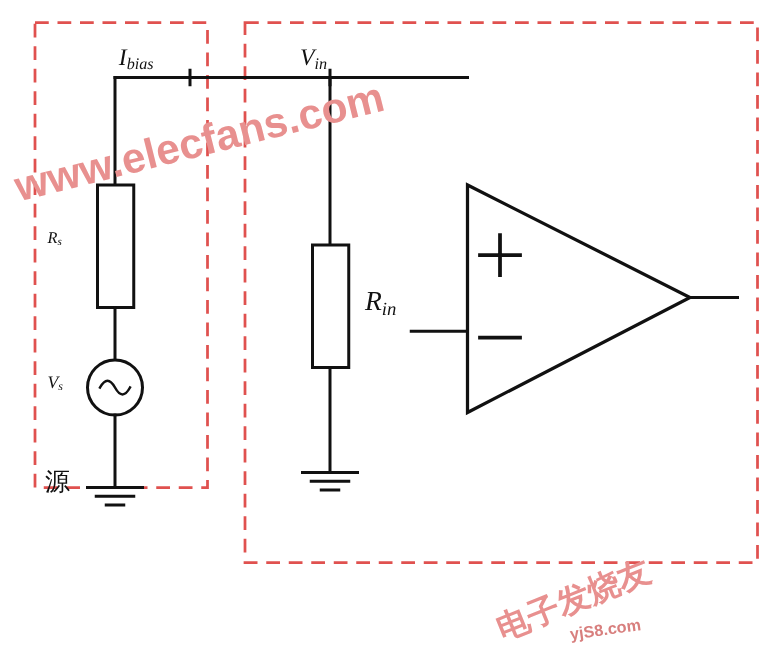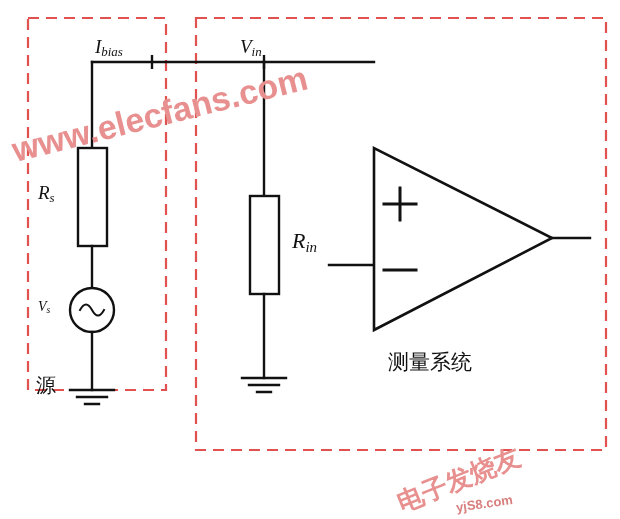--- a/index.html
+++ b/index.html
@@ -113,33 +113,32 @@
   </svg>
 
   <div class="lbl it" id="l-ibias" style="left:95px;top:36px;font-size:19px;">
     <span>I</span><span class="sub">bias</span>
   </div>
 
   <div class="lbl it" id="l-vin" style="left:228px;top:36px;font-size:19px;margin-left:12px;">
     <span>V</span><span class="sub">in</span>
   </div>
 
-  <div class="lbl it" id="l-rs" style="left:38px;top:182px;font-size:19px;">
+  <div class="lbl it" id="l-rs" style="left:38px;top:182px;font-size:13px;">
     <span>R</span><span class="sub">s</span>
   </div>
 
   <div class="lbl it" id="l-vs" style="left:38px;top:299px;font-size:14px;">
     <span>V</span><span class="sub">s</span>
   </div>
 
   <div class="lbl it" id="l-rin" style="left:292px;top:228px;font-size:22px;">
     <span>R</span><span class="sub">in</span>
   </div>
 
   <div class="lbl cn" id="l-source" style="left:36px;top:372px;font-size:20px;">源</div>
 
-  <div class="lbl cn" id="l-meas" style="left:388px;top:348px;font-size:21px;">测量系统</div>
 
   <div class="wm" id="wm1">www.elecfans.com</div>
   <div class="wm" id="wm2">电子发烧友</div>
   <div class="wm" id="wm3">yjS8.com</div>
 
 </div>
 
 </body></html>

